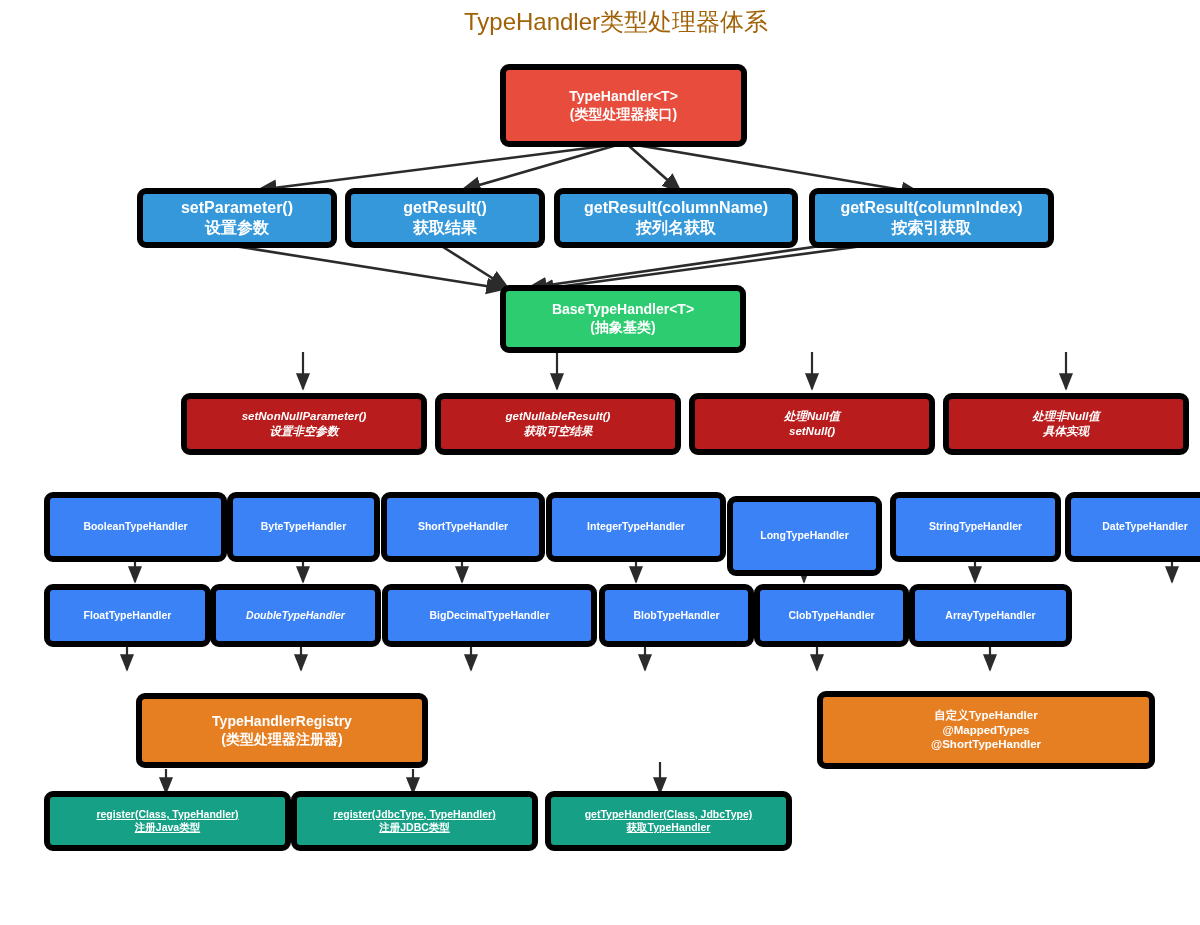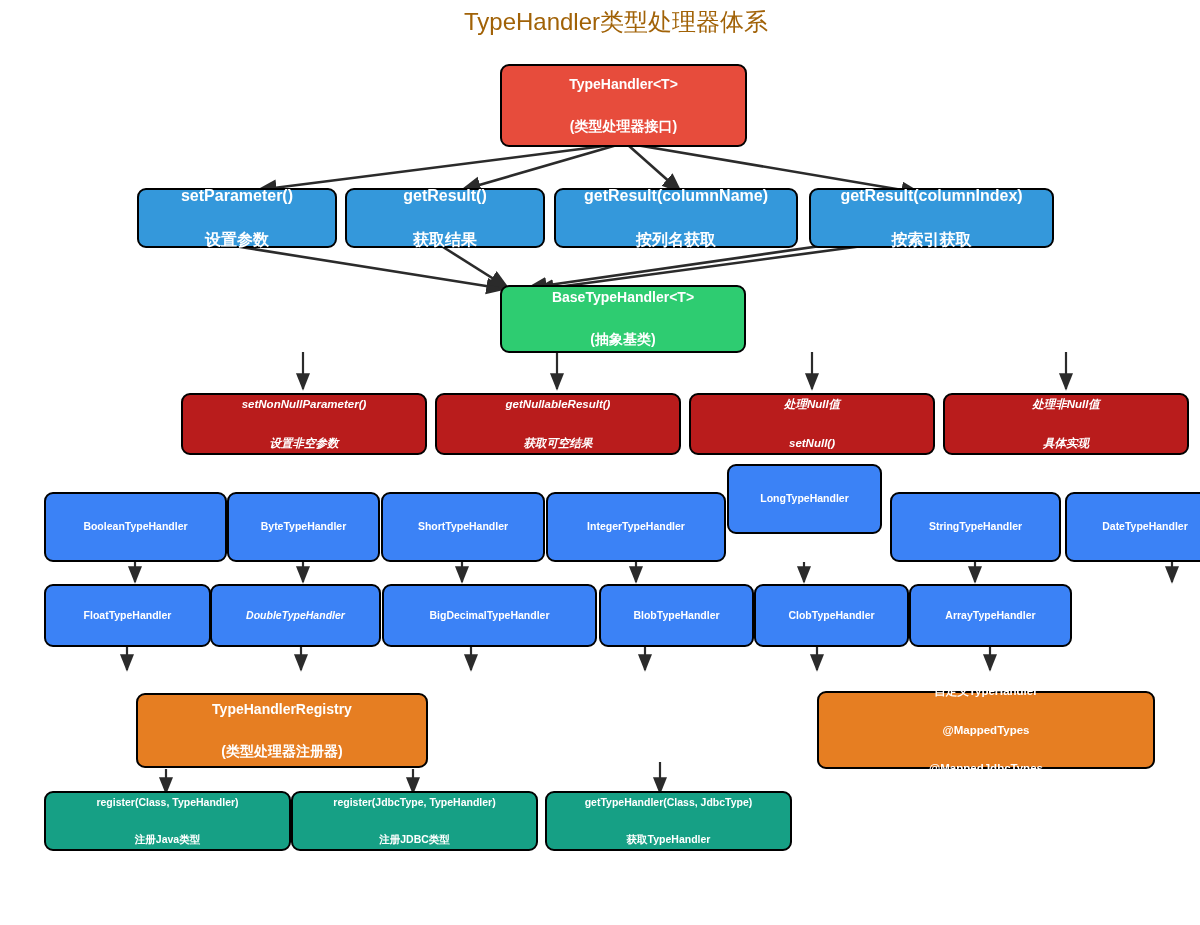--- a/index.html
+++ b/index.html
@@ -32,44 +32,43 @@
     width: 1200px;
     text-align: center;
     font-size: 24px;
     font-weight: normal;
     color: #a16207;
     letter-spacing: 0px;
   }
   .node {
     position: absolute;
     box-sizing: border-box;
-    border: 2px solid #000000;
+    border: 6px solid #000000;
     border-radius: 9px;
     display: flex;
     flex-direction: column;
     align-items: center;
     justify-content: center;
     color: #ffffff;
     text-align: center;
     line-height: 1.28;
     z-index: 2;
-    gap: 24px;
   }
   .node .ln {
     display: block;
     white-space: nowrap;
   }
   
   .c-red    { background: #e74c3c; }
   .c-blue   { background: #3498db; }
   .c-green  { background: #2ecc71; }
   .c-purple { background: #b91c1c; font-style: italic; }
   .c-orange { background: #3b82f6; }
   .c-orange2{ background: #e67e22; }
-  .c-teal   { background: #16a085; }
+  .c-teal   { background: #16a085; text-decoration: underline; }
 
   .sz-lg .ln { font-size: 14px; font-weight: bold; }
   .sz-md .ln { font-size: 16px; font-weight: bold; }
   .sz-sm .ln { font-size: 11.5px; font-weight: bold; }
   .sz-xs .ln { font-size: 10.5px; font-weight: bold; }
 </style>
 </head>
 <body>
 
 <div id="stage">
@@ -171,21 +170,21 @@
   </div>
   <div class="node c-orange sz-xs" style="left:227px; top:492px; width:153px; height:70px;">
     <span class="ln">ByteTypeHandler</span>
   </div>
   <div class="node c-orange sz-xs" style="left:381px; top:492px; width:164px; height:70px;">
     <span class="ln">ShortTypeHandler</span>
   </div>
   <div class="node c-orange sz-xs" style="left:546px; top:492px; width:180px; height:70px;">
     <span class="ln">IntegerTypeHandler</span>
   </div>
-  <div class="node c-orange sz-xs" style="left:727px; top:464px; width:155px; height:70px;">
+  <div class="node c-orange sz-xs" style="left:727px; top:496px; width:155px; height:80px;">
     <span class="ln">LongTypeHandler</span>
   </div>
   <div class="node c-orange sz-xs" style="left:890px; top:492px; width:171px; height:70px;">
     <span class="ln">StringTypeHandler</span>
   </div>
   <div class="node c-orange sz-xs" style="left:1065px; top:492px; width:160px; height:70px;">
     <span class="ln">DateTypeHandler</span>
   </div>
 
   <div class="node c-orange sz-xs" style="left:44px; top:584px; width:167px; height:63px;">
@@ -208,21 +207,21 @@
   </div>
 
   <div class="node c-orange2 sz-lg" style="left:136px; top:693px; width:292px; height:75px;">
     <span class="ln">TypeHandlerRegistry</span>
     <span class="ln">(类型处理器注册器)</span>
   </div>
 
   <div class="node c-orange2 sz-sm" style="left:817px; top:691px; width:338px; height:78px;">
     <span class="ln">自定义TypeHandler</span>
     <span class="ln">@MappedTypes</span>
-    <span class="ln">@MappedJdbcTypes</span>
+    <span class="ln">@ShortTypeHandler</span>
   </div>
 
   <div class="node c-teal sz-xs" style="left:44px; top:791px; width:247px; height:60px;">
     <span class="ln">register(Class, TypeHandler)</span>
     <span class="ln">注册Java类型</span>
   </div>
   <div class="node c-teal sz-xs" style="left:291px; top:791px; width:247px; height:60px;">
     <span class="ln">register(JdbcType, TypeHandler)</span>
     <span class="ln">注册JDBC类型</span>
   </div>

